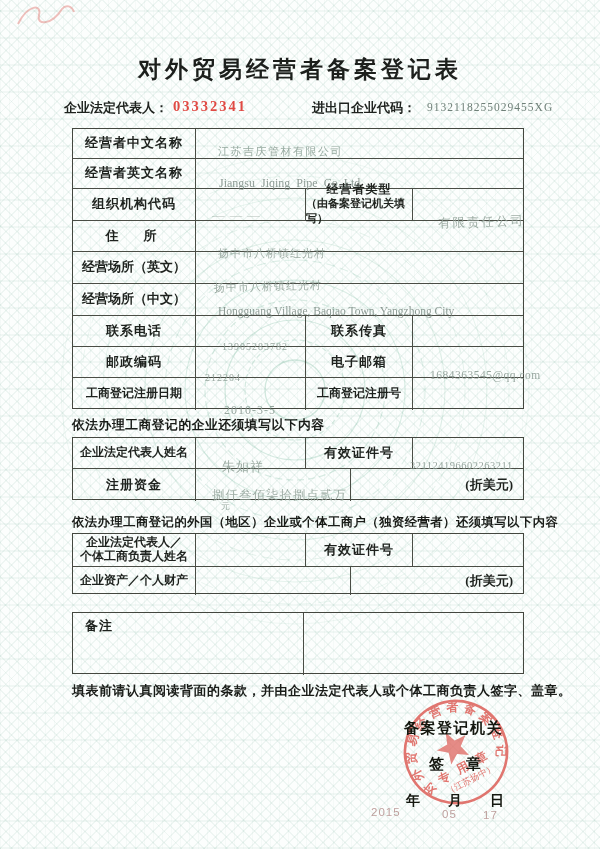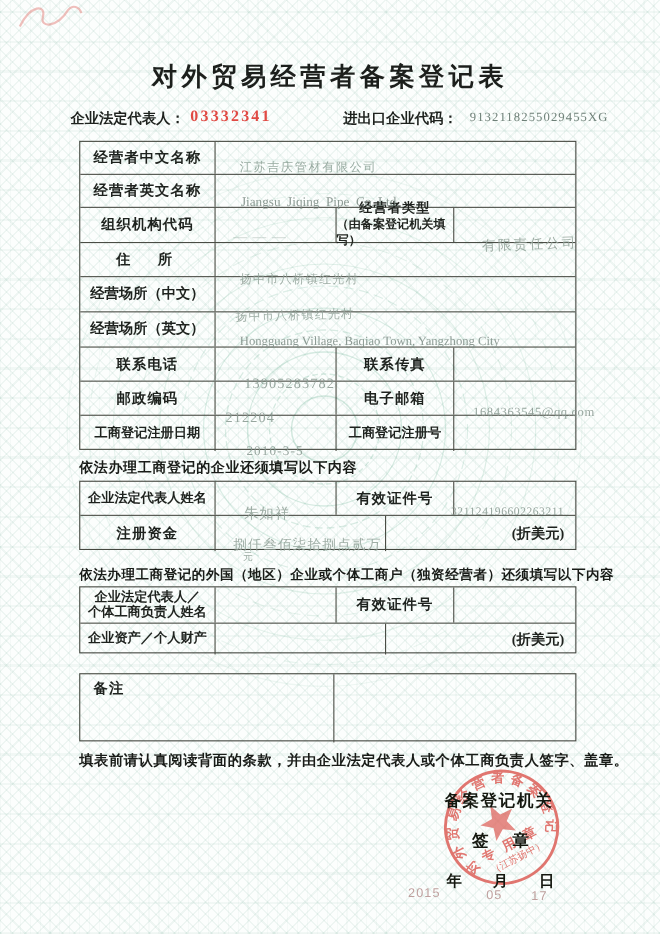--- a/index.html
+++ b/index.html
@@ -41,21 +41,21 @@
   .tcell .lbl{letter-spacing:1px;text-align:center;line-height:1.15;}
   .small-lbl{font-size:11px;font-weight:bold;letter-spacing:0;}
   .remark-cell{align-items:flex-start !important;justify-content:flex-start !important;padding:6px 0 0 12px;}
 
   .sechead{font-weight:bold;font-size:12.8px;letter-spacing:0.5px;color:#191c18;}
 
   
   .fill{position:absolute;white-space:nowrap;color:#8ba095;opacity:0.88;}
   .f-cn{letter-spacing:1.5px;font-size:11px;}
   .f-en{font-size:12px;color:#7f8e87;}
-  .f-typed{font-size:13px;color:#8a9a92;letter-spacing:1px;}
+  .f-typed{font-size:10px;color:#8a9a92;letter-spacing:1px;}
   .f-hand{font-size:12.5px;color:#93a39a;letter-spacing:1px;}
 
   .sign-lbl{
     font-family:"Liberation Sans","DejaVu Sans",sans-serif;
     font-weight:bold;color:#14170f;
   }
   .date-val{
     font-family:"Liberation Sans","DejaVu Sans",sans-serif;
     color:#b5908e;font-size:11.5px;letter-spacing:1px;opacity:.85;
   }
@@ -114,27 +114,27 @@
       <div class="tcell" style="flex:1;"></div>
     </div>
     <div class="trow" style="height:31px;">
       <div class="tcell" style="width:123px;">
           <span class="lbl" style="letter-spacing:6px;">住　所</span>
         </div>
       <div class="tcell" style="flex:1;"></div>
     </div>
     <div class="trow" style="height:32px;">
       <div class="tcell" style="width:123px;">
+          <span class="lbl" style="letter-spacing:0;">经营场所（英文）</span>
+        </div>
+      <div class="tcell" style="flex:1;"></div>
+    </div>
+    <div class="trow" style="height:32px;">
+      <div class="tcell" style="width:123px;">
           <span class="lbl" style="letter-spacing:0;">经营场所（中文）</span>
-        </div>
-      <div class="tcell" style="flex:1;"></div>
-    </div>
-    <div class="trow" style="height:32px;">
-      <div class="tcell" style="width:123px;">
-          <span class="lbl" style="letter-spacing:0;">经营场所（英文）</span>
         </div>
       <div class="tcell" style="flex:1;"></div>
     </div>
     <div class="trow" style="height:31px;">
       <div class="tcell" style="width:123px;">
           <span class="lbl">联系电话</span>
         </div>
       <div class="tcell" style="width:110px;"></div>
       <div class="tcell" style="width:107px;">
           <span class="lbl">联系传真</span>

